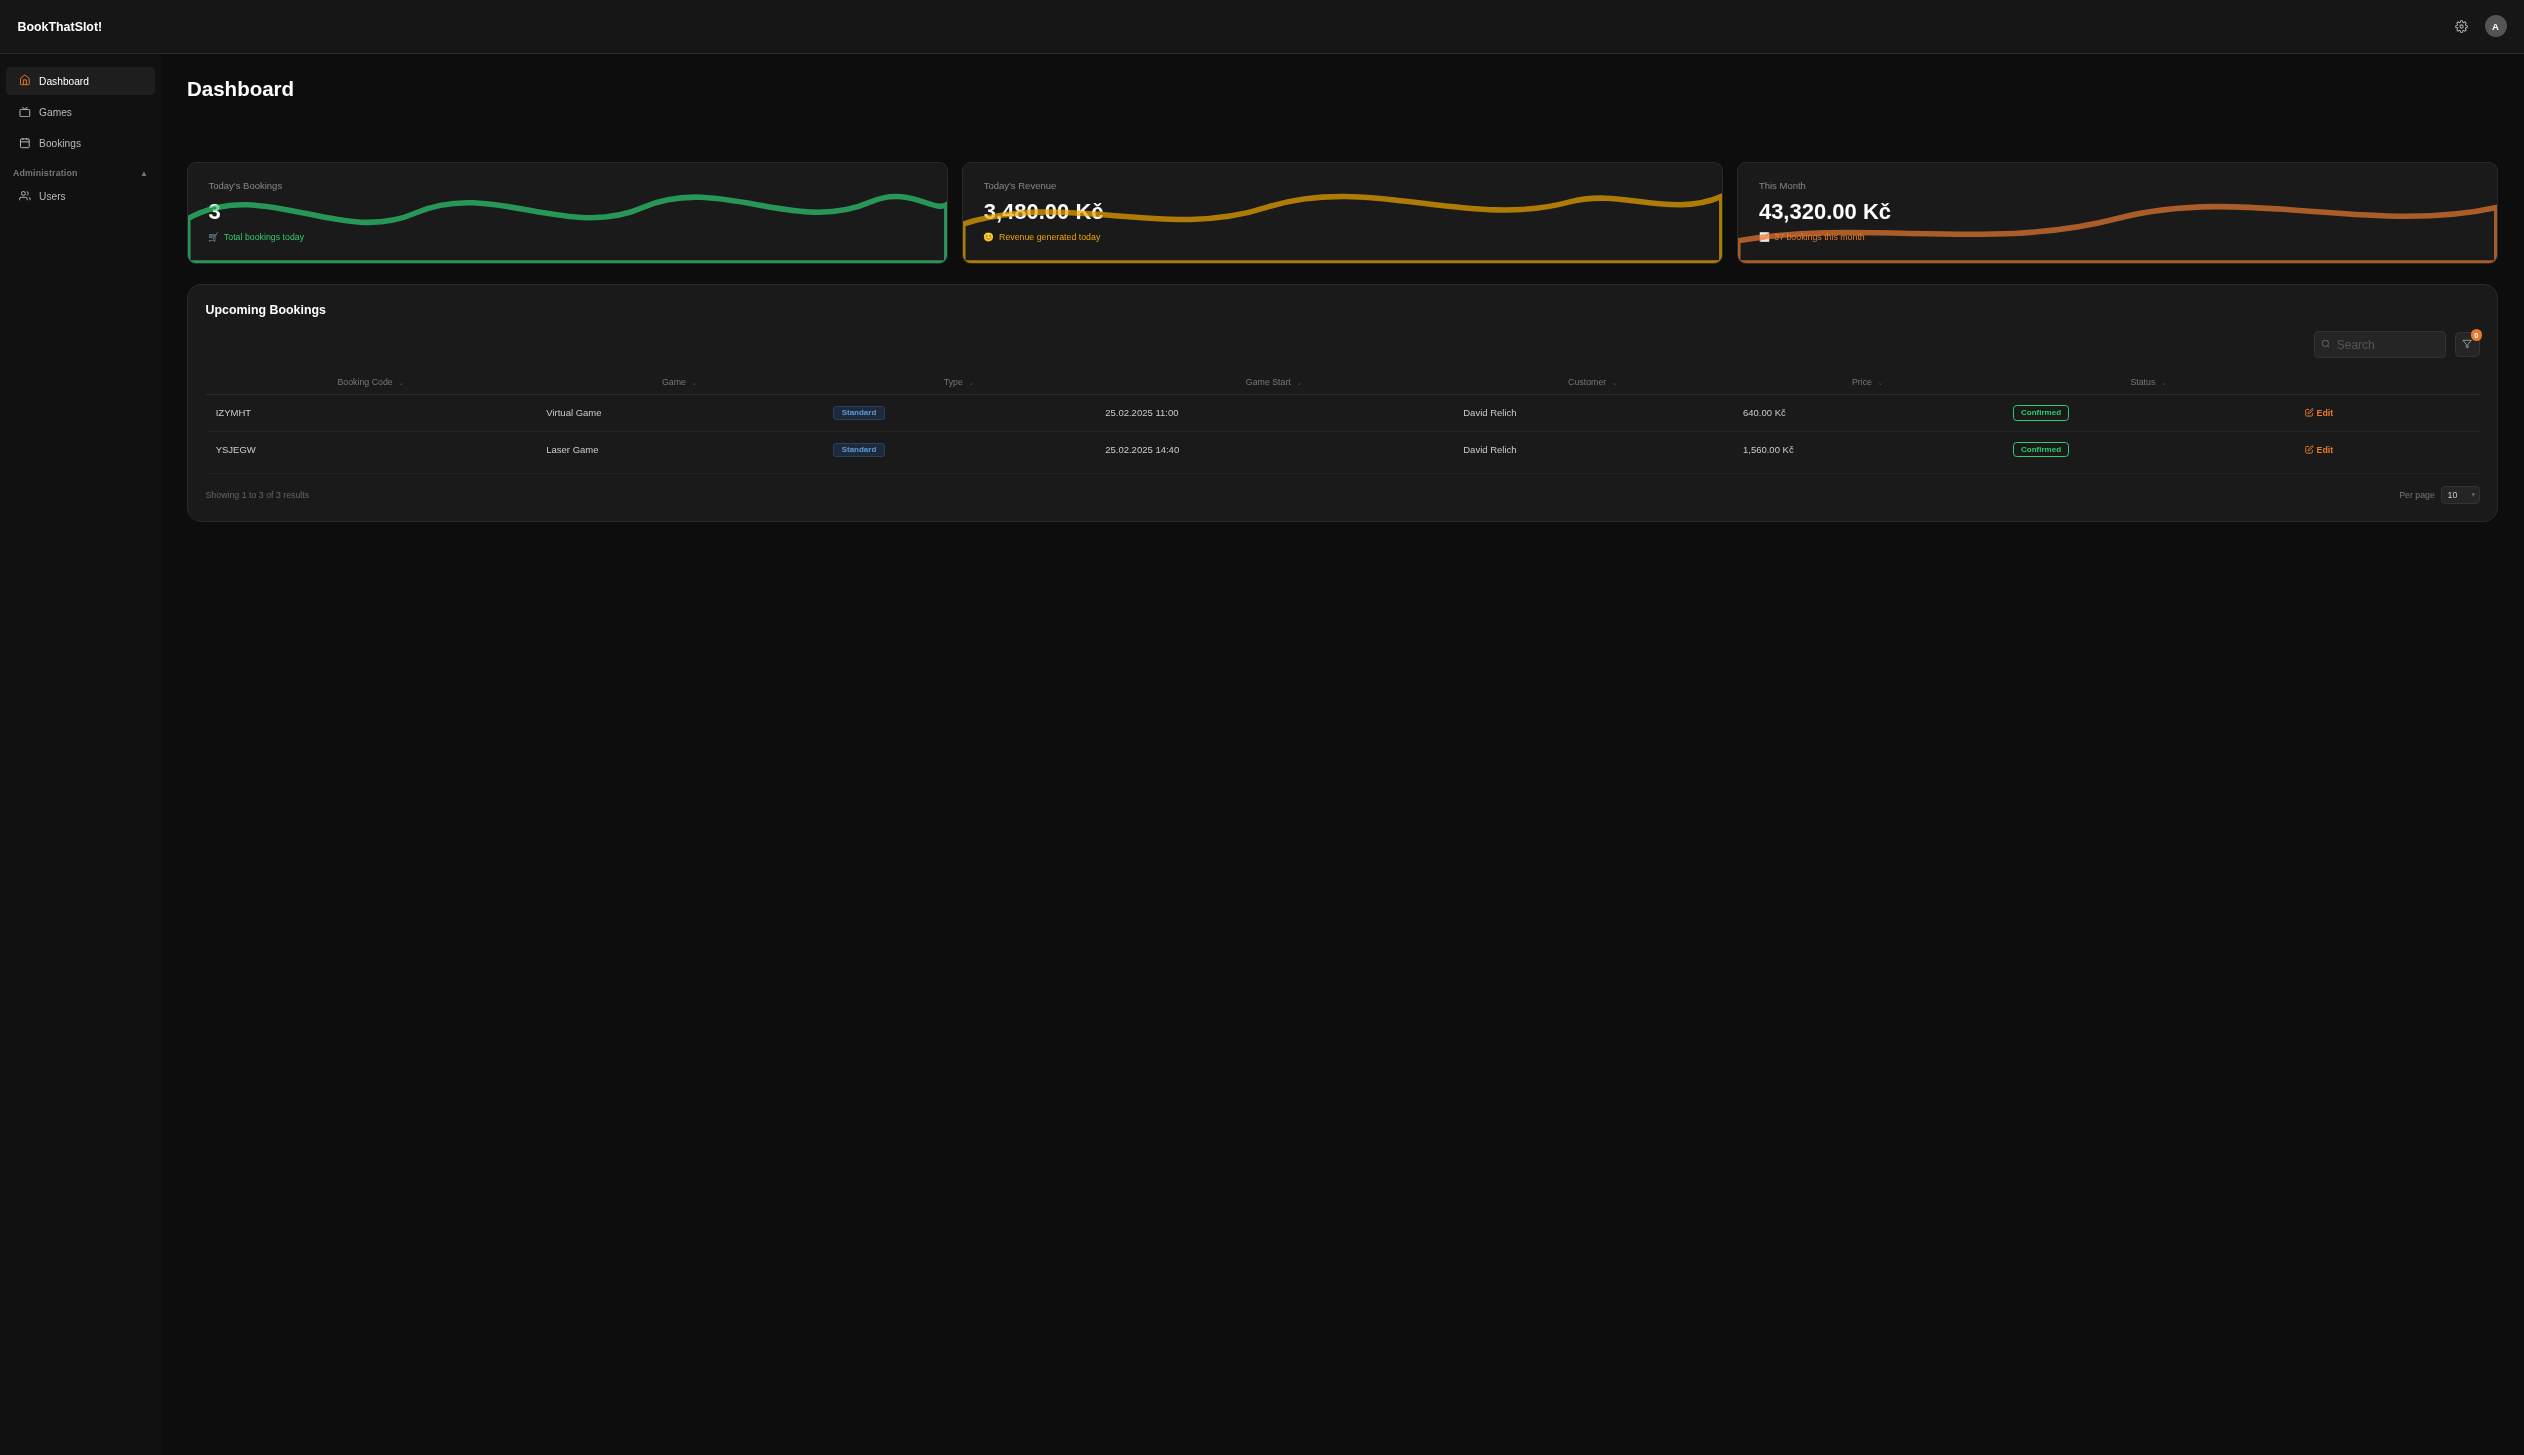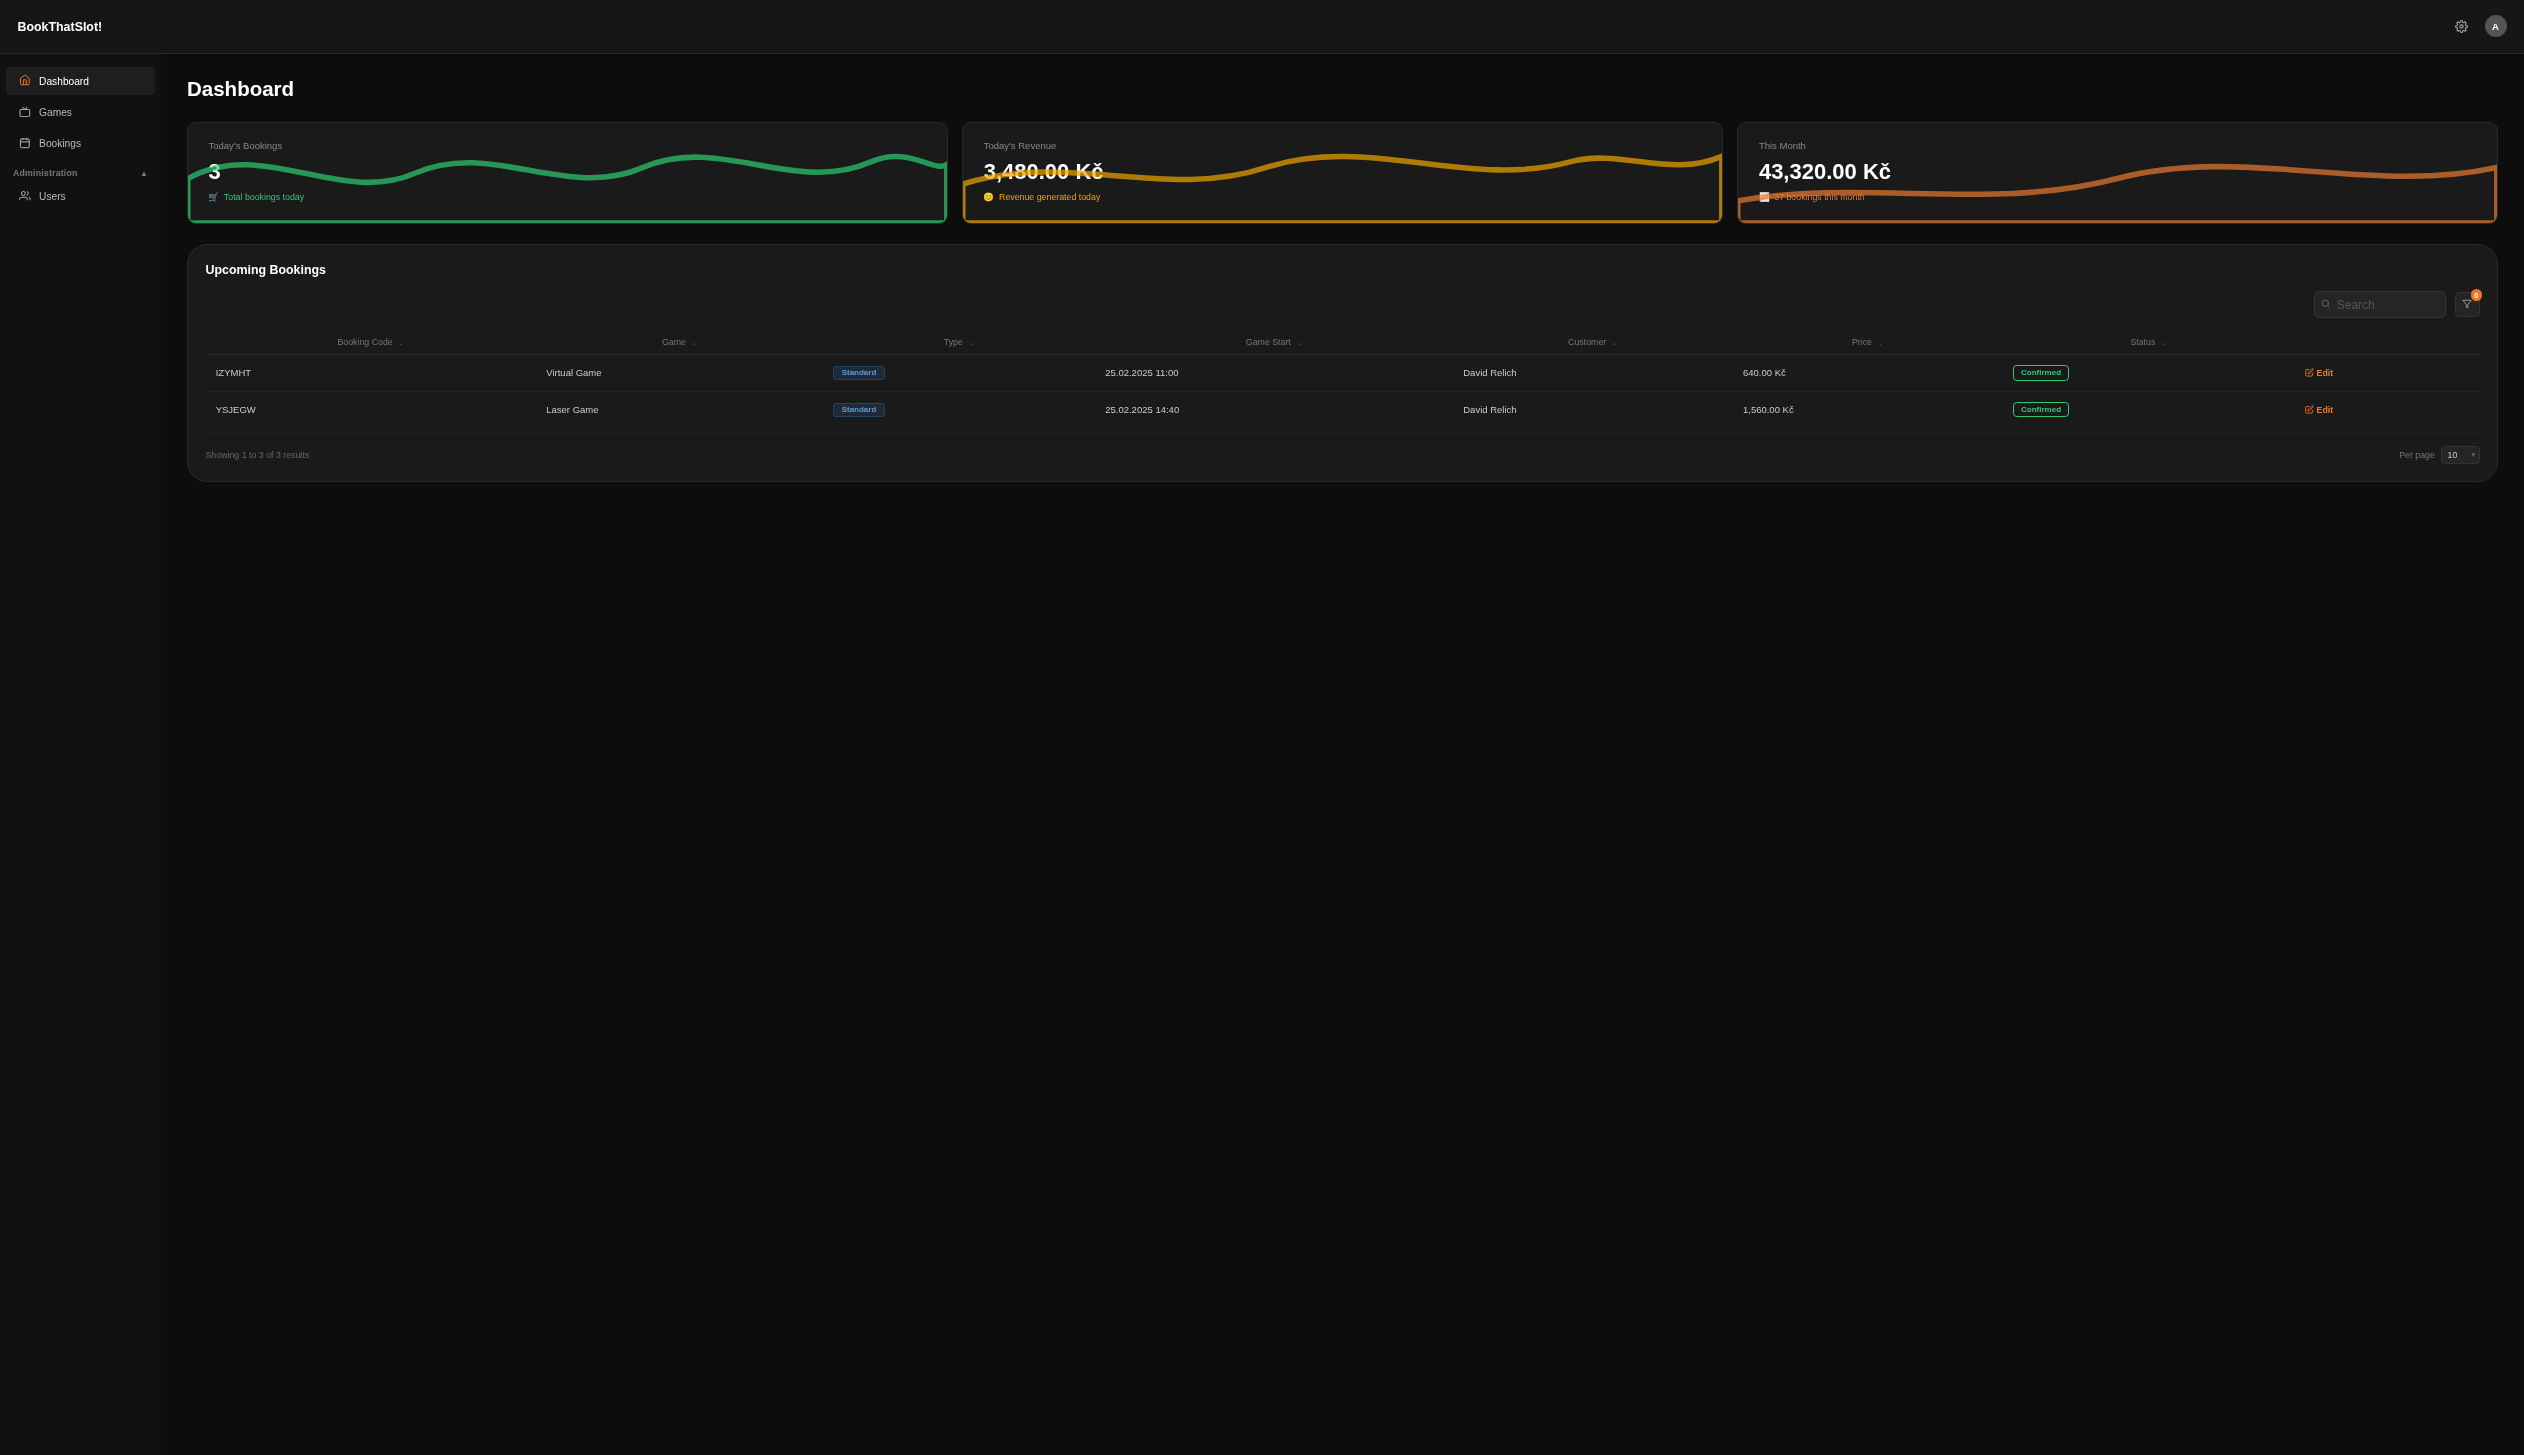--- a/index.html
+++ b/index.html
@@ -142,20 +142,21 @@
       margin-bottom: 20.5px;
     }
     .stat-card {
       background: #1a1a1a;
       border: 0.7px solid #2a2a2a;
       border-radius: 8.8px;
       padding: 17.5px 20.5px 0;
       position: relative;
       overflow: hidden;
       min-height: 102px;
+      margin-top: 40px;
     }
     .stat-label {
       font-size: 9.5px;
       color: #888;
       margin-bottom: 7.3px;
       font-weight: 500;
     }
     .stat-value {
       font-size: 22px;
       font-weight: 700;
@@ -178,21 +179,21 @@
       bottom: 0;
       left: 0;
       right: 0;
       height: 26px;
     }
 
     
     .bookings-section {
       background: #1a1a1a;
       border: 0.7px solid #2a2a2a;
-      border-radius: 20px;
+      border-radius: 14px;
       padding: 17.5px;
     }
     .bookings-section-title {
       font-size: 12.4px;
       font-weight: 600;
       color: #fff;
       margin-bottom: 14.6px;
     }
 
     

